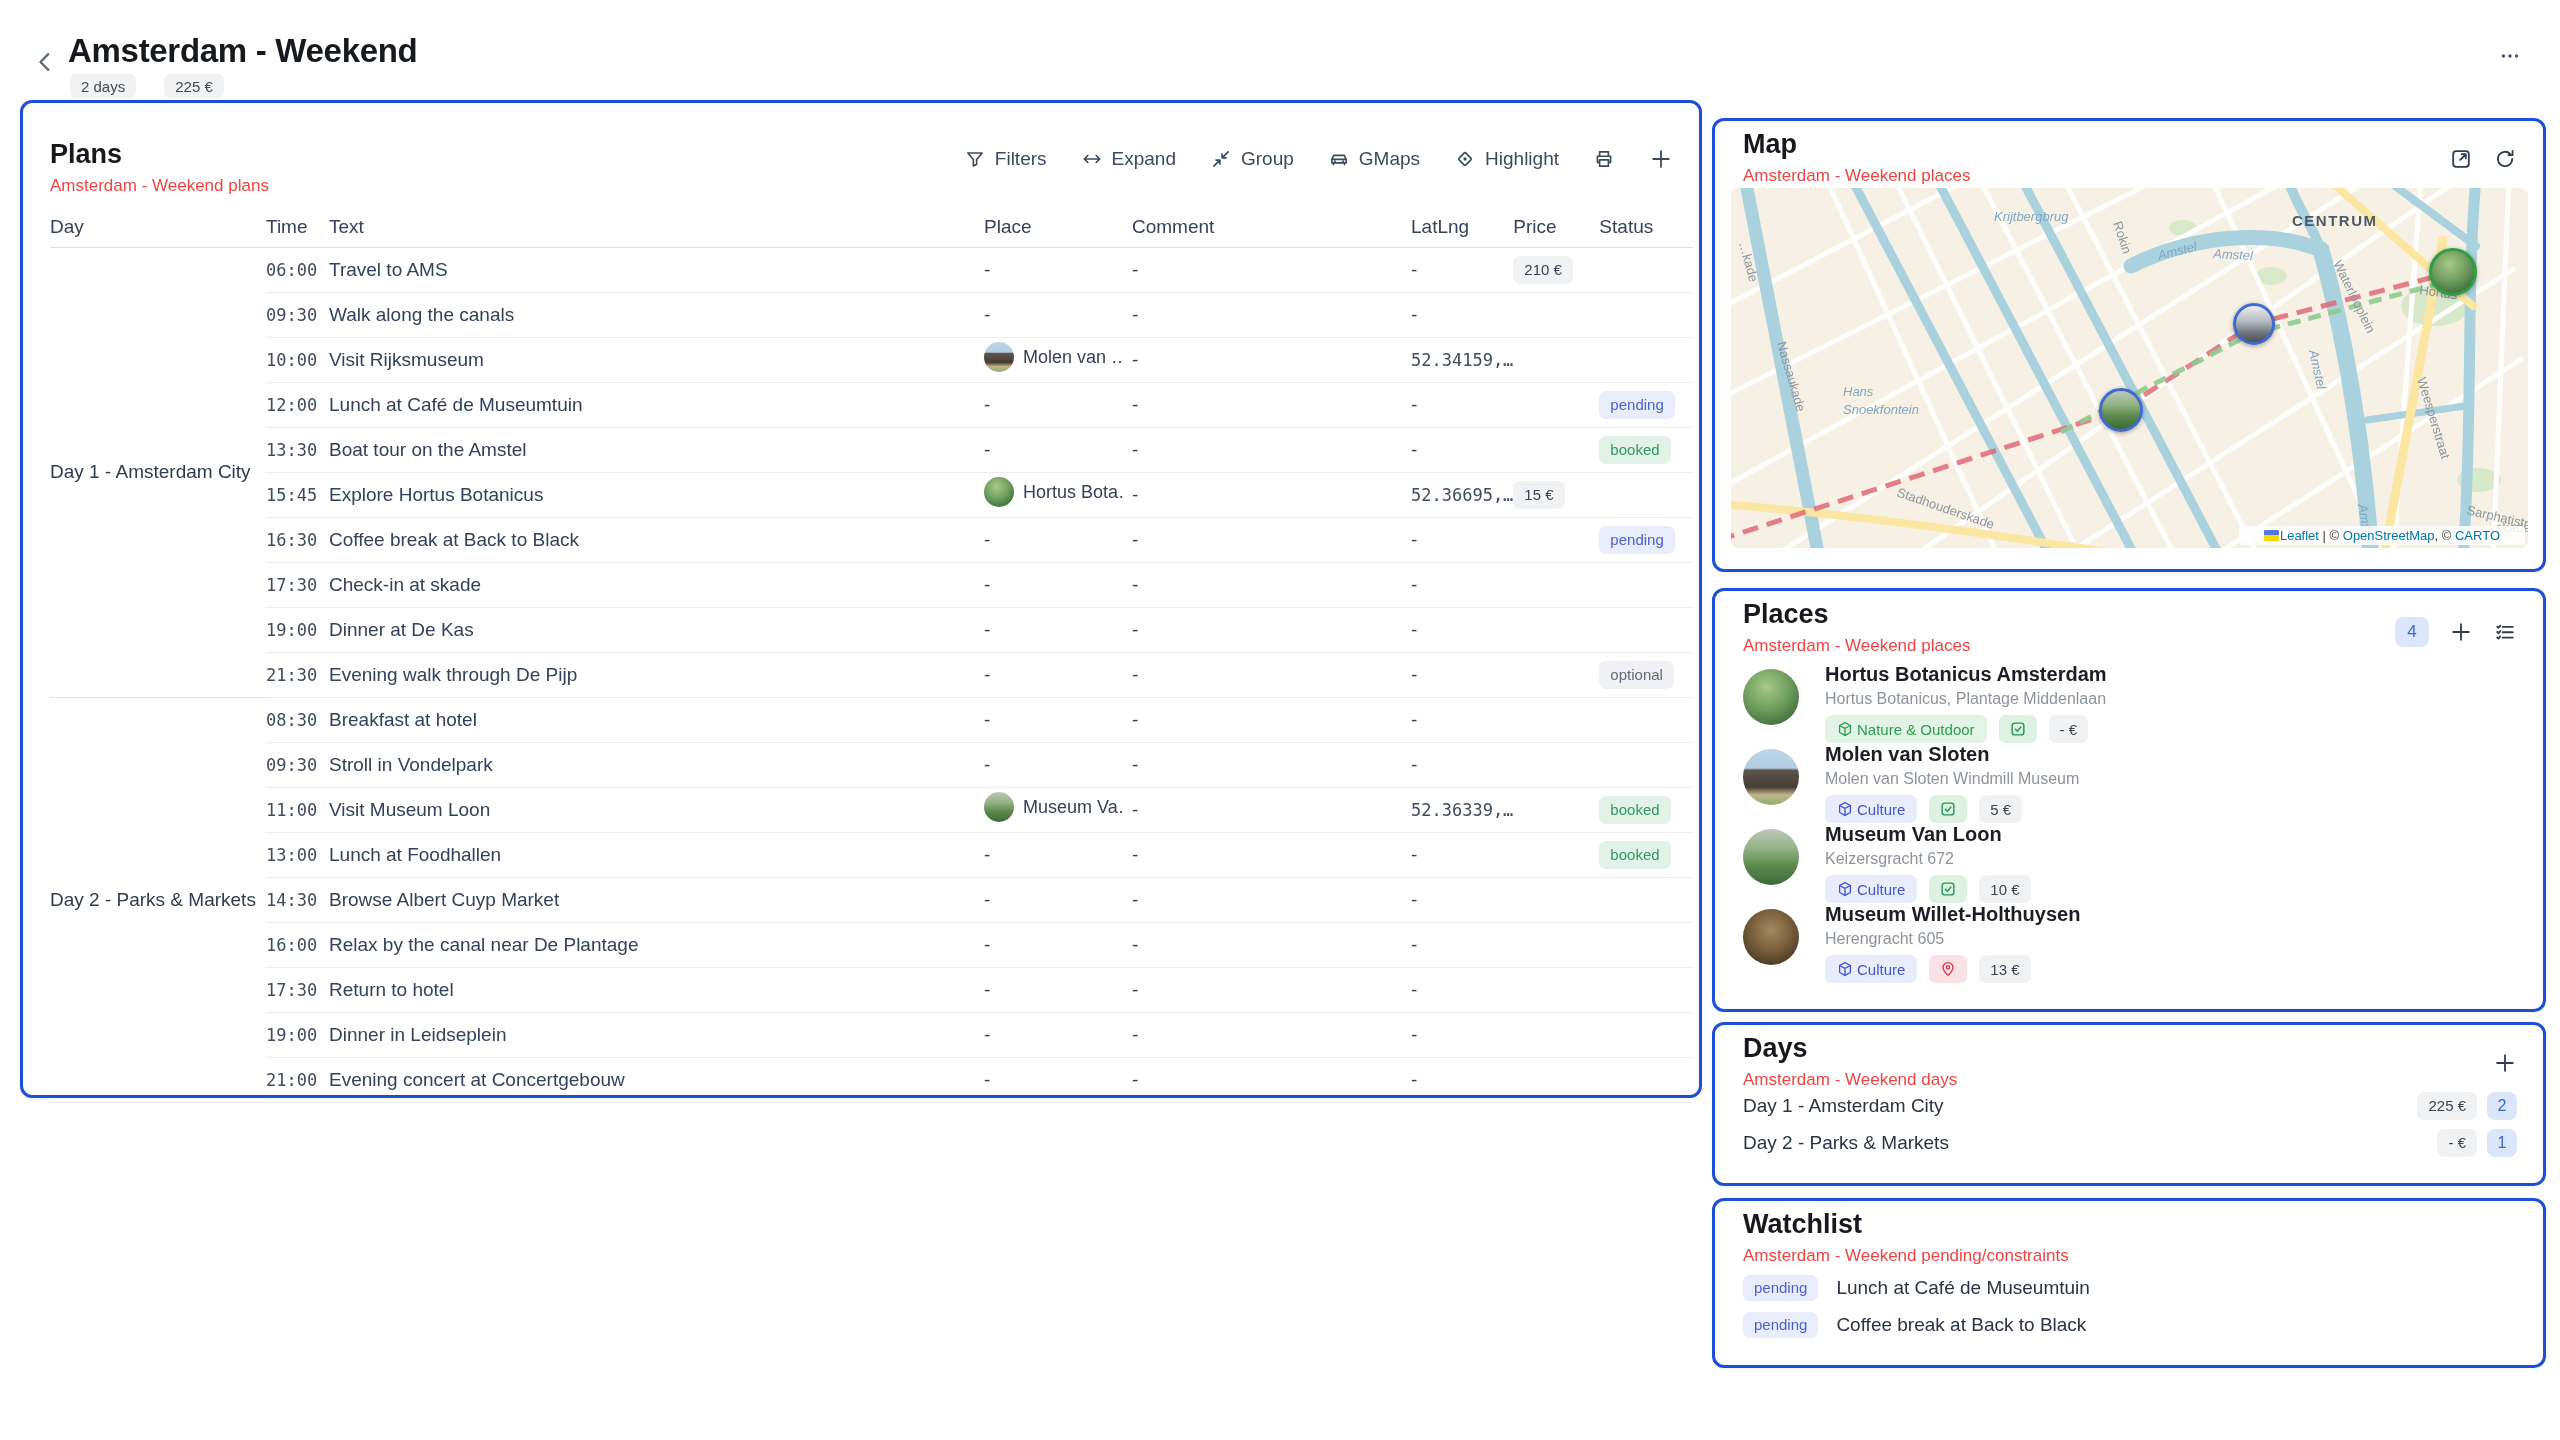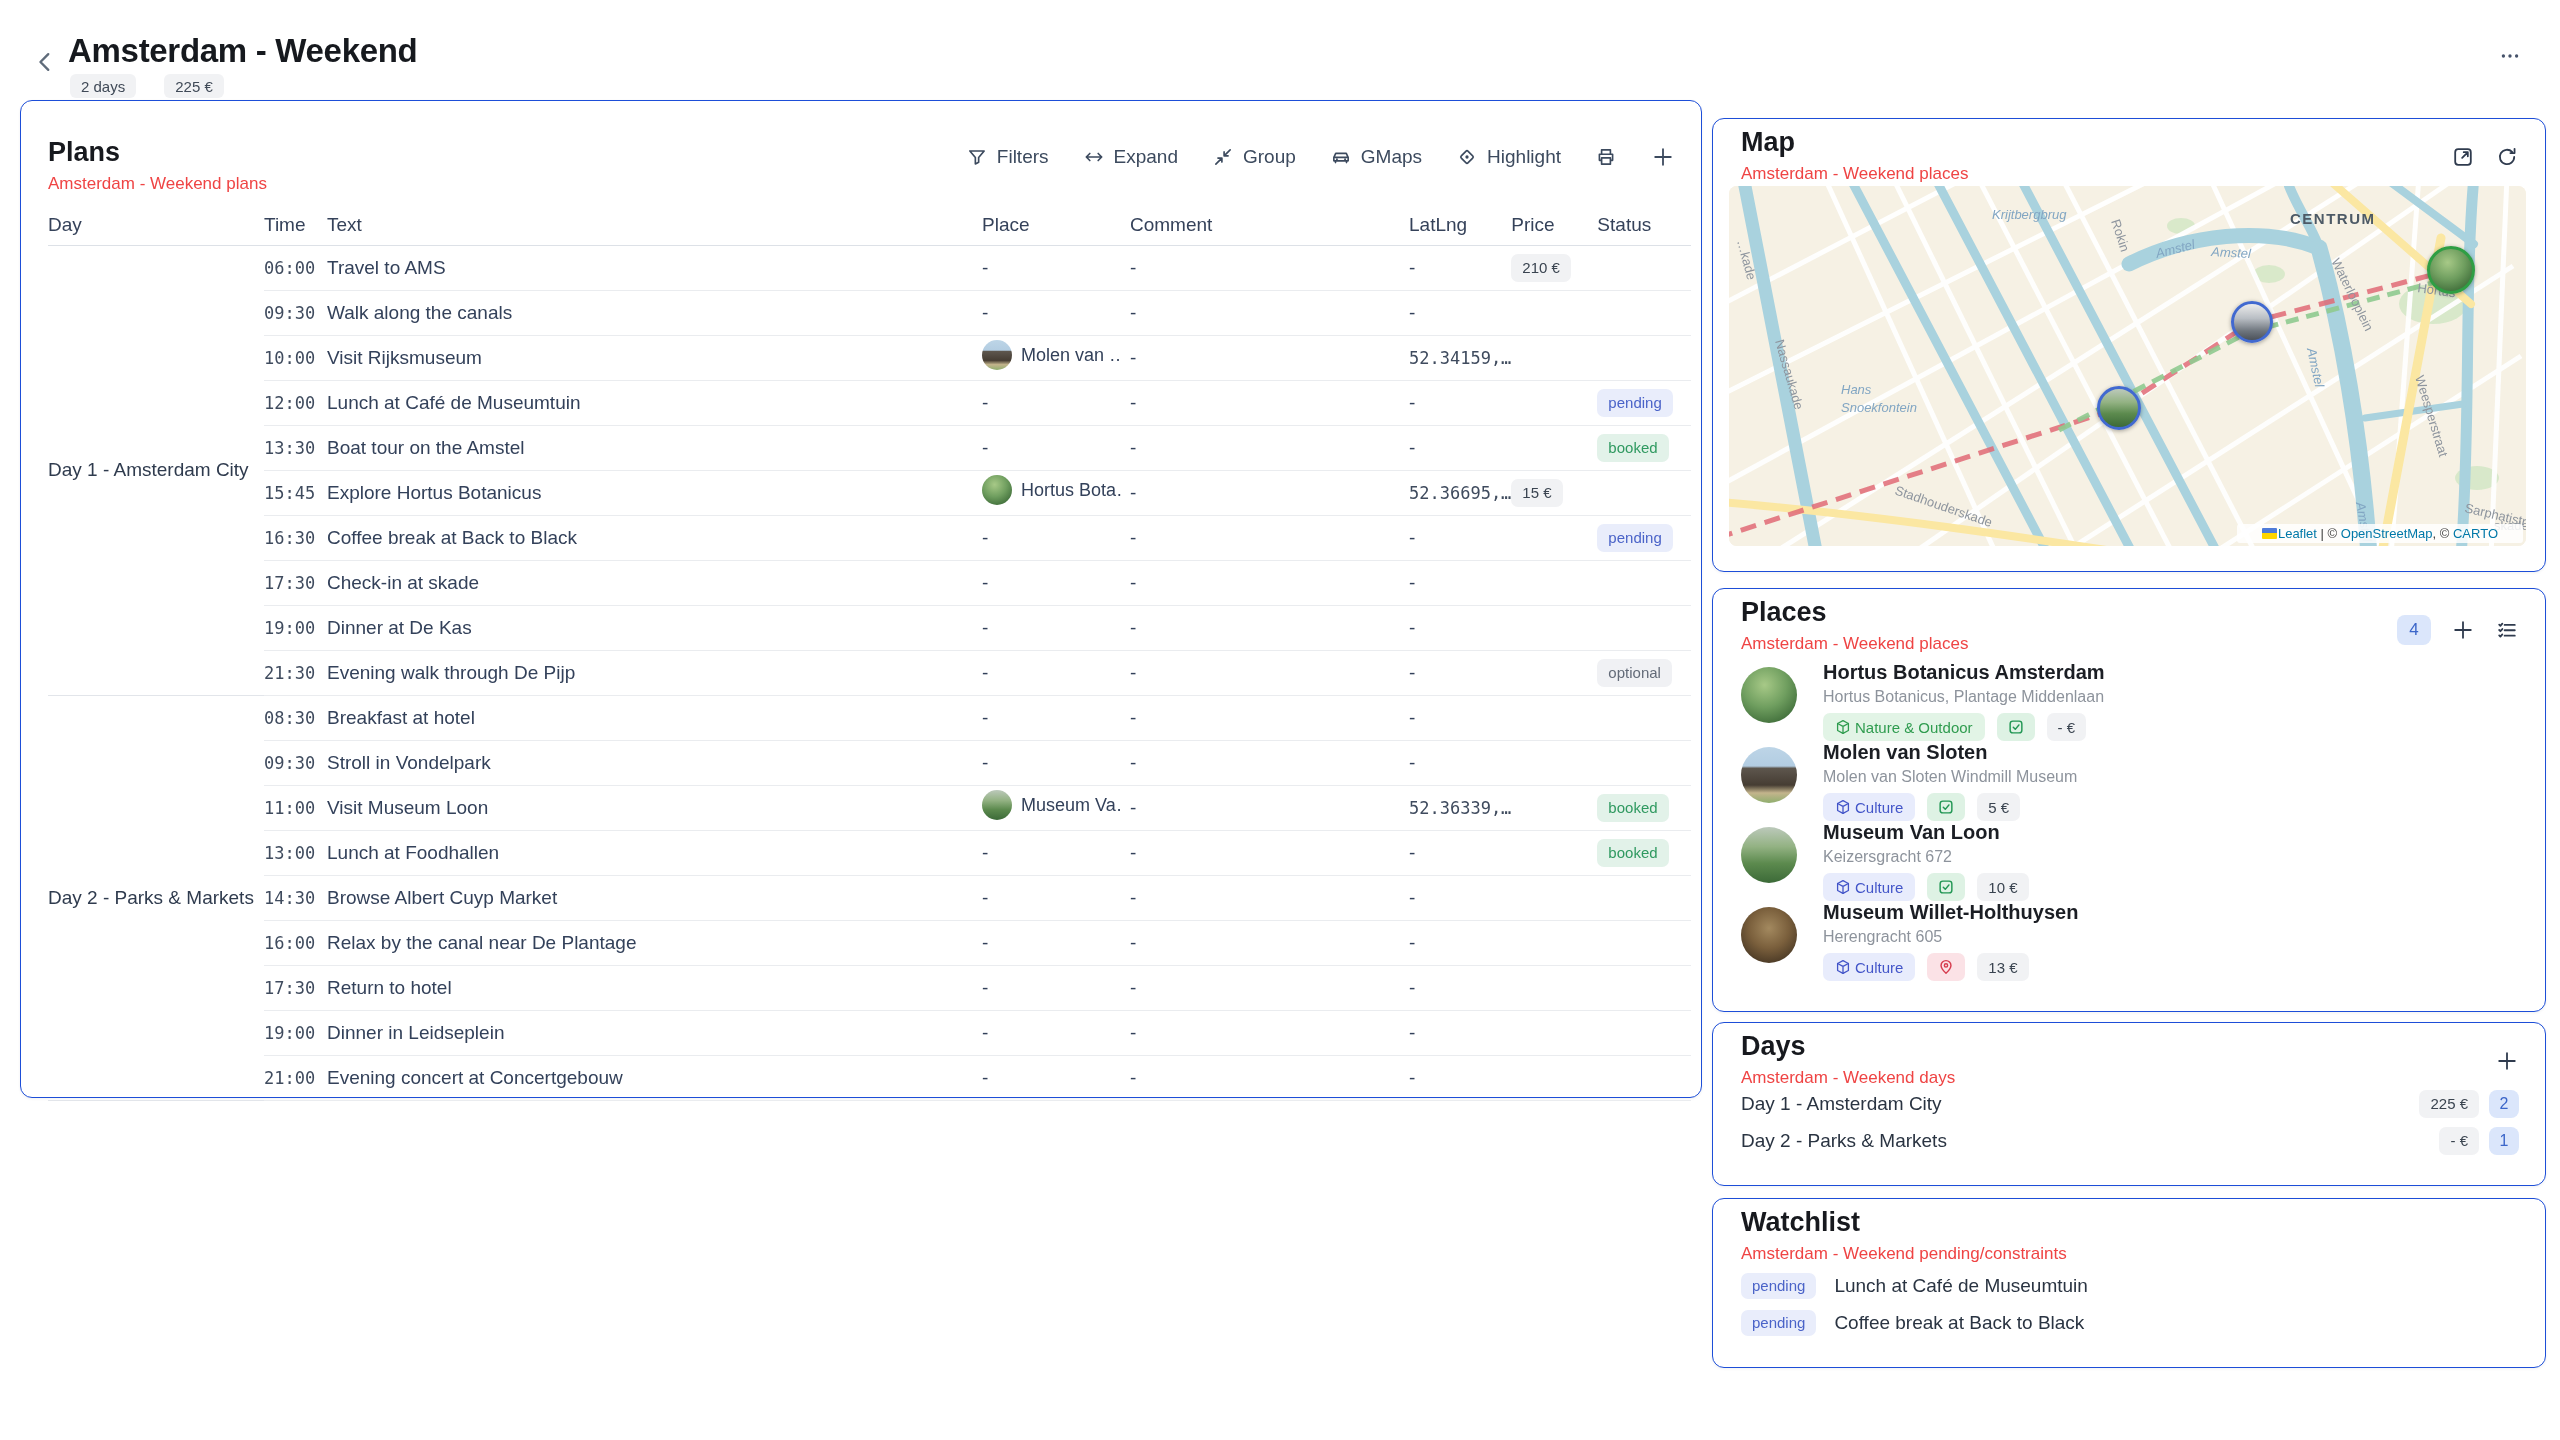--- a/index.html
+++ b/index.html
@@ -11,21 +11,21 @@
   .app-header{position:absolute;left:28px;top:30px;right:28px;height:70px}
   .back-btn{position:absolute;left:0;top:16px;width:34px;height:34px;border:none;background:none;cursor:pointer;color:#5f6b7a}
   .back-btn svg{width:26px;height:26px}
   .page-title{position:absolute;left:40px;top:2px;font-size:33px;font-weight:700;letter-spacing:-.3px;color:#16191e}
   .title-badges{position:absolute;left:42px;top:44px;display:flex;gap:28px}
   .hbadge{display:inline-flex;align-items:center;height:24px;padding:0 11px;border-radius:6px;background:#f1f2f4;color:#404a57;font-size:15px}
   .menu-btn{position:absolute;right:4px;top:12px;width:36px;height:30px;border:none;background:none;cursor:pointer;color:#46536b}
   .menu-btn svg{width:24px;height:24px}
 
   
-  .card{position:absolute;background:#fff;border:1px solid #1d4ed8;border-radius:12px;box-shadow:0 1px 3px rgba(18,28,45,.06)}
+  .card{position:absolute;background:#fff;border:3px solid #1d4ed8;border-radius:12px;box-shadow:0 1px 3px rgba(18,28,45,.06)}
   .card-head-title{font-size:27px;font-weight:700;color:#17191e}
   .subtitle{margin-top:6px;font-size:17px;color:#ef4444}
 
   .plans-card{left:20px;top:100px;width:1682px;height:998px}
   .plans-head{position:absolute;left:27px;top:36px;right:26px;display:flex;justify-content:space-between;align-items:flex-start}
   .toolbar{display:flex;align-items:center;gap:34px;margin-top:8px}
   .tb-btn{display:inline-flex;align-items:center;gap:9px;border:none;background:none;cursor:pointer;
     font-size:19px;color:#3c4a5e;font-family:inherit}
   .tb-btn svg{width:22px;height:22px;stroke:#3c4a5e;fill:none;stroke-width:1.5;stroke-linecap:round;stroke-linejoin:round}
   .tb-icon-btn{gap:0}

